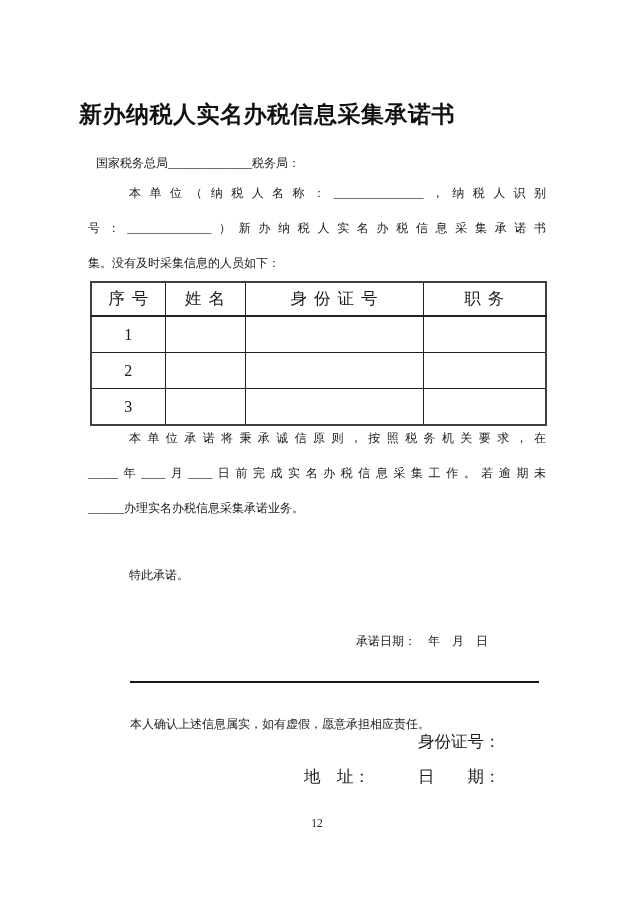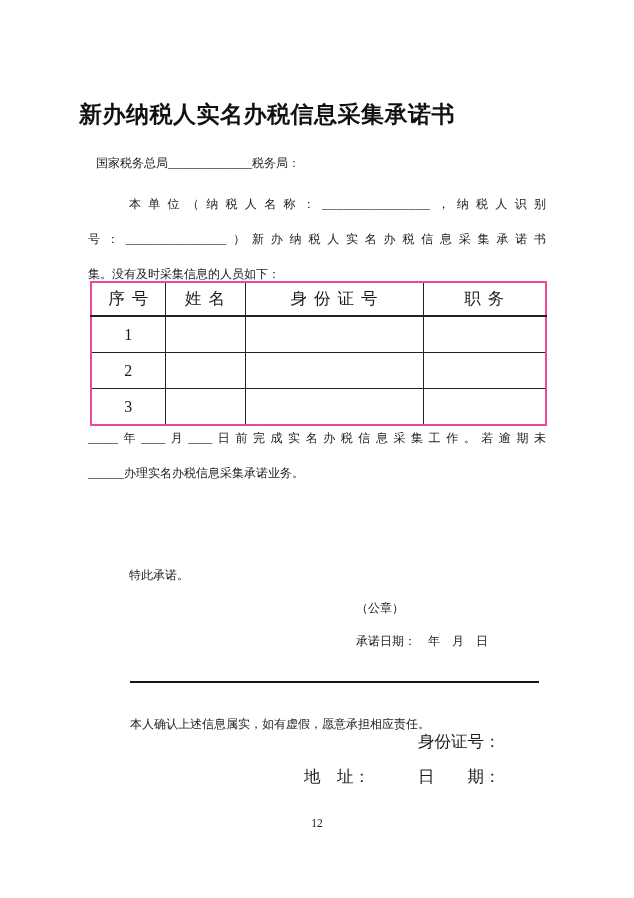--- a/index.html
+++ b/index.html
@@ -24,21 +24,21 @@
   }
   .line {
     font-size: 12px;
     line-height: 35px;
     white-space: normal;
   }
   .block { width: 458px; }
   .j { text-align: justify; text-align-last: justify; }
   .indent { text-indent: 41px; }
   .salutation { top: 146px; left: 96px; }
-  .intro { top: 188px; left: 88px; font-family: Liberation Mono, monospace; }
+  .intro { top: 176px; left: 88px; }
   .commitment { top: 421px; left: 88px; }
   .closing { top: 558px; left: 88px; width: 458px; }
   .seal { top: 591px; left: 356px; }
   .commit-date { top: 624px; left: 356px; }
   .separator {
     top: 681px; left: 130px; width: 409px; height: 0;
     border-top: 2px solid #161616;
   }
   .confirmation { top: 691px; left: 130px; margin-top: 16px; }
   .sig { font-size: 16.5px; line-height: 35px; }
@@ -55,21 +55,21 @@
   table.personnel {
     position: absolute;
     top: 281px; left: 90px;
     width: 455px;
     border-collapse: collapse;
     table-layout: fixed;
   }
   table.personnel, table.personnel th, table.personnel td {
     border: 1px solid #222222;
   }
-  table.personnel { border: 2px solid #ec4899; }
+  table.personnel { border: 2px solid #404040; }
   table.personnel th {
     height: 30px;
     font-weight: normal;
     font-size: 16.5px;
     letter-spacing: 7px;
     text-indent: 7px;
     text-align: center;
     vertical-align: middle;
     border-bottom: 2px solid #222222;
   }
@@ -126,27 +126,27 @@
       <tr>
         <td class="seq">3</td>
         <td></td>
         <td></td>
         <td></td>
       </tr>
     </tbody>
   </table>
 
   <div class="abs block commitment">
+    <div class="line j indent">本单位承诺将秉承诚信原则，按照税务机关要求，在</div>
     <div class="line j">_____年____月____日前完成实名办税信息采集工作。若逾期未</div>
     <div class="line">______办理实名办税信息采集承诺业务。</div>
   </div>
 
   <div class="abs line closing indent">特此承诺。</div>
 
-  <div class="abs line seal">（公章）</div>
 
   <div class="abs line commit-date">承诺日期：　年　月　日</div>
 
   <div class="abs separator"></div>
 
   <div class="abs line confirmation">本人确认上述信息属实，如有虚假，愿意承担相应责任。</div>
 
   <span class="abs sig sig-id">身份证号：</span>
   <span class="abs sig sig-address">地　址：</span>
   <span class="abs sig sig-date">日　　期：</span>

